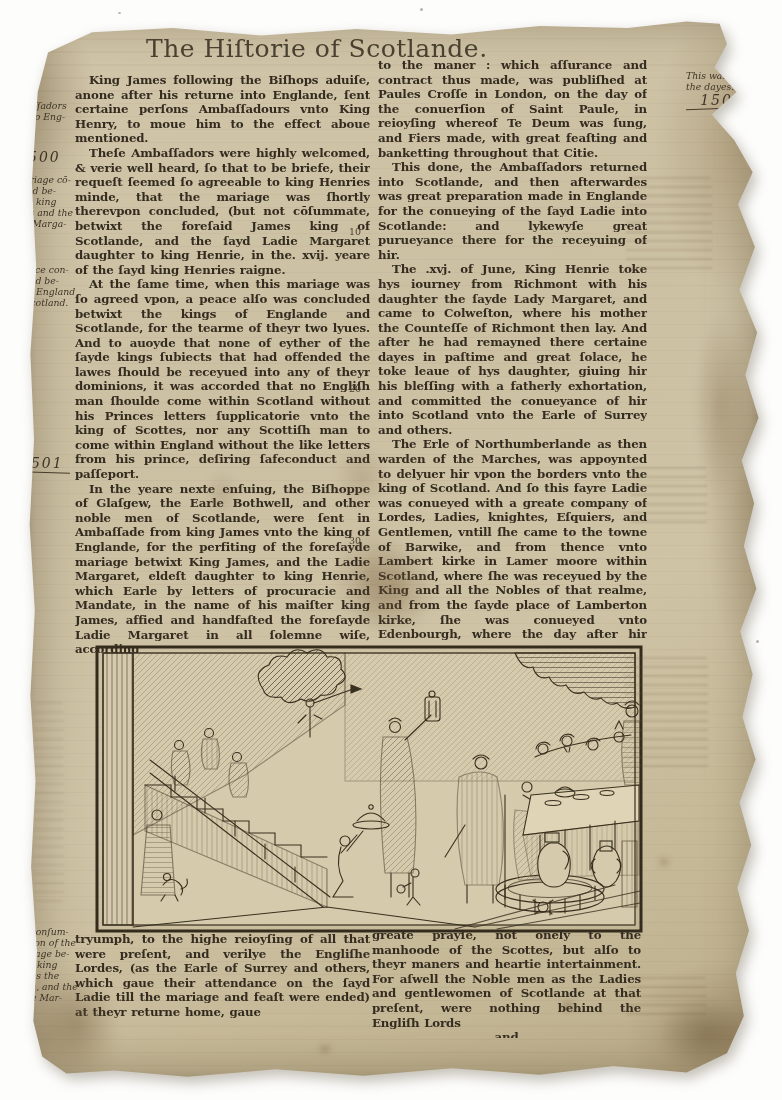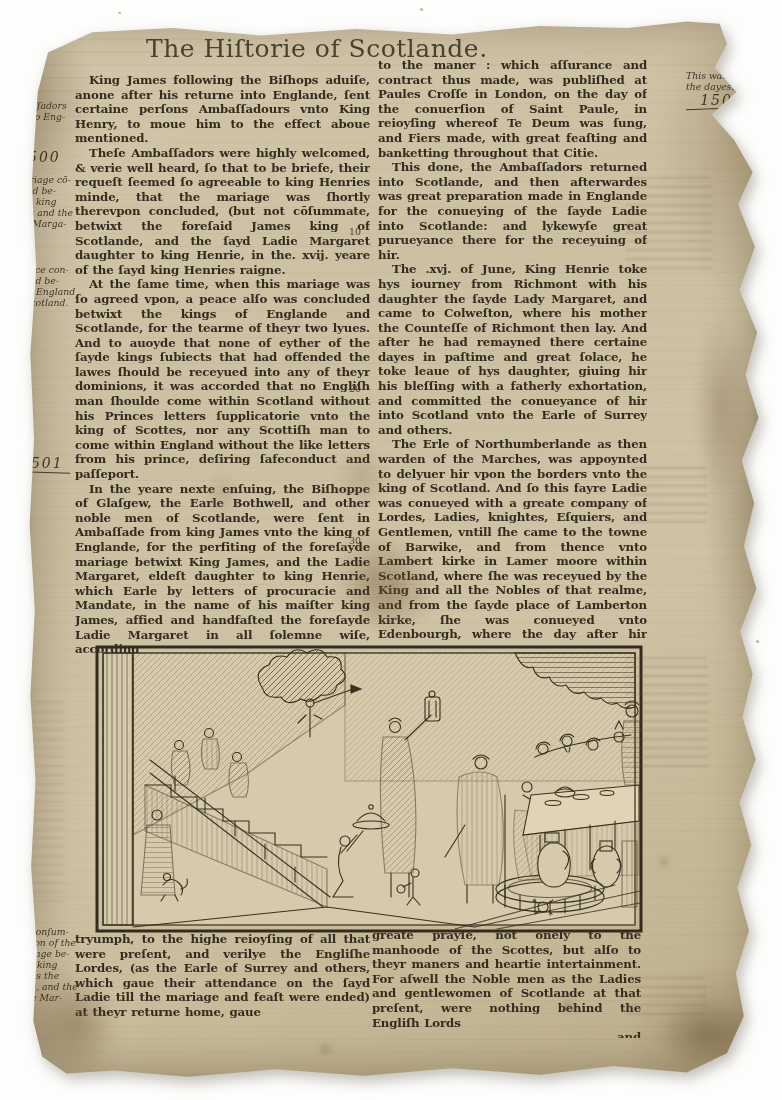--- a/index.html
+++ b/index.html
@@ -55,21 +55,21 @@
     position:absolute;color:#352c20;font-weight:700;
     font-size:11.8px;line-height:14.6px;text-align:justify;
     letter-spacing:-.15px;word-spacing:.8px;overflow:hidden;
   }
   .col p{margin:0;}
   .col p.ind{text-indent:14px;}
   .left-col{left:49px;top:46px;width:295px;height:582px;margin-top:15px;}
   .right-col{left:352px;top:46px;width:269px;height:582px;}
   .bottom-left{left:49px;top:920px;width:295px;height:92px;}
   .bottom-right{left:346px;top:916px;width:269px;height:110px;}
-  .catchword{text-align:right;font-weight:700;}
+  .catchword{text-align:center;font-weight:700;}
 
   .gutter-num{
     position:absolute;left:323px;width:20px;text-align:left;
     font-size:9.5px;color:#4a3f2e;font-weight:400;
   }
   .mnote{
     position:absolute;font-style:italic;font-size:9.3px;line-height:11px;
     color:#3d3426;width:58px;overflow:visible;white-space:nowrap;
   }
   .mnote .yr{font-size:14px;letter-spacing:2px;font-weight:400;}
@@ -96,21 +96,21 @@
 
   <div class="col left-col">
     <p class="ind">King James following the Biſhops aduiſe, anone after his returne into Englande, ſent certaine perſons Ambaſſadours vnto King Henry, to moue him to the effect aboue mentioned.</p>
     <p class="ind">Theſe Ambaſſadors were highly welcomed, &amp; verie well heard, ſo that to be briefe, their requeſt ſeemed ſo agreeable to king Henries minde, that the mariage was ſhortly therevpon concluded, (but not cōſummate, betwixt the foreſaid James king of Scotlande, and the ſayd Ladie Margaret daughter to king Henrie, in the. xvij. yeare of the ſayd king Henries raigne.</p>
     <p class="ind">At the ſame time, when this mariage was ſo agreed vpon, a peace alſo was concluded betwixt the kings of Englande and Scotlande, for the tearme of theyr two lyues. And to auoyde that none of eyther of the ſayde kings ſubiects that had offended the lawes ſhould be receyued into any of theyr dominions, it was accorded that no Engliſh man ſhoulde come within Scotland without his Princes letters ſupplicatorie vnto the king of Scottes, nor any Scottiſh man to come within England without the like letters from his prince, deſiring ſafeconduct and paſſeport.</p>
     <p class="ind">In the yeare nexte enſuing, the Biſhoppe of Glaſgew, the Earle Bothwell, and other noble men of Scotlande, were ſent in Ambaſſade from king James vnto the king of Englande, for the perfiting of the foreſayde mariage betwixt King James, and the Ladie Margaret, eldeſt daughter to king Henrie, which Earle by letters of procuracie and Mandate, in the name of his maiſter king James, affied and handfaſted the foreſayde Ladie Margaret in all ſolemne wiſe, according</p>
   </div>
 
   <div class="col right-col">
     <p>to the maner : which aſſurance and contract thus made, was publiſhed at Paules Croſſe in London, on the day of the conuerſion of Saint Paule, in reioyſing whereof Te Deum was ſung, and Fiers made, with great feaſting and banketting throughout that Citie.</p>
-    <p class="ind">This done, the Ambaſſadors returned into Scotlande, and then afterwardes was great preparation made in Englande for the conueying of the ſayde Ladie into Scotlande: and lykewyſe great purueyance there for the receyuing of hir.</p>
+    <p class="ind">This done, the Ambaſſadors returned into Scotlande, and then afterwardes was great preparation made in Englande for the conueying of the ſayd Ladie into Scotlande: and lykewyſe great purueyance there for the receyuing of hir.</p>
     <p class="ind">The .xvj. of June, King Henrie toke hys iourney from Richmont with his daughter the ſayde Lady Margaret, and came to Colweſton, where his mother the Counteſſe of Richmont then lay. And after he had remayned there certaine dayes in paſtime and great ſolace, he toke leaue of hys daughter, giuing hir his bleſſing with a fatherly exhortation, and committed the conueyance of hir into Scotland vnto the Earle of Surrey and others.</p>
     <p class="ind">The Erle of Northumberlande as then warden of the Marches, was appoynted to delyuer hir vpon the borders vnto the king of Scotland. And ſo this fayre Ladie was conueyed with a greate company of Lordes, Ladies, knightes, Eſquiers, and Gentlemen, vntill ſhe came to the towne of Barwike, and from thence vnto Lambert kirke in Lamer moore within Scotland, where ſhe was receyued by the King and all the Nobles of that realme, and from the ſayde place of Lamberton kirke, ſhe was conueyed vnto Edenbourgh, where the day after hir comming thither, ſhe was maried vnto the ſayde king with great and ſolemne</p>
   </div>
 
   <div class="gutter-num" style="top:214px;">10</div>
   <div class="gutter-num" style="top:371px;">20</div>
   <div class="gutter-num" style="top:523px;">30</div>
 
   <div class="mnote right-note">
     <div>This was in</div>

